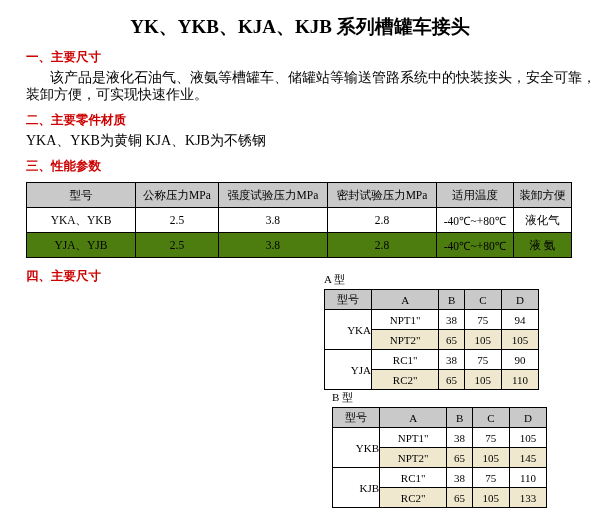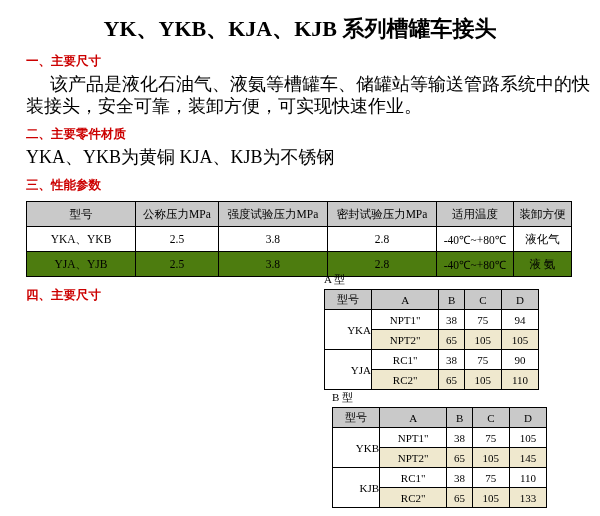--- a/index.html
+++ b/index.html
@@ -8,39 +8,39 @@
     background:#ffffff;
     font-family:"Liberation Serif", serif;
     color:#000;
     position:relative;
     overflow:hidden;
   }
   .page{position:relative;width:600px;height:516px;}
 
   .title{
     text-align:center;
-    font-size:22px;
+    font-size:19px;
     font-weight:bold;
     letter-spacing:0px;
     padding-top:14px;
     font-family:"Liberation Serif", serif;
   }
 
   .sec-head{
     color:#cc0000;
     font-weight:bold;
     font-size:12.5px;
     margin-left:26px;
     margin-top:9px;
   }
   .body-text{
-    font-size:18px;
+    font-size:14px;
     margin-left:26px;
     margin-top:3px;
-    line-height:22px;
+    line-height:17px;
   }
   .indent{ text-indent:24px; }
 
   
   .spec-wrap{ margin:7px 0 0 26px; }
   table.spec{
     border-collapse:collapse;
     width:546px;
     font-size:11.5px;
   }

